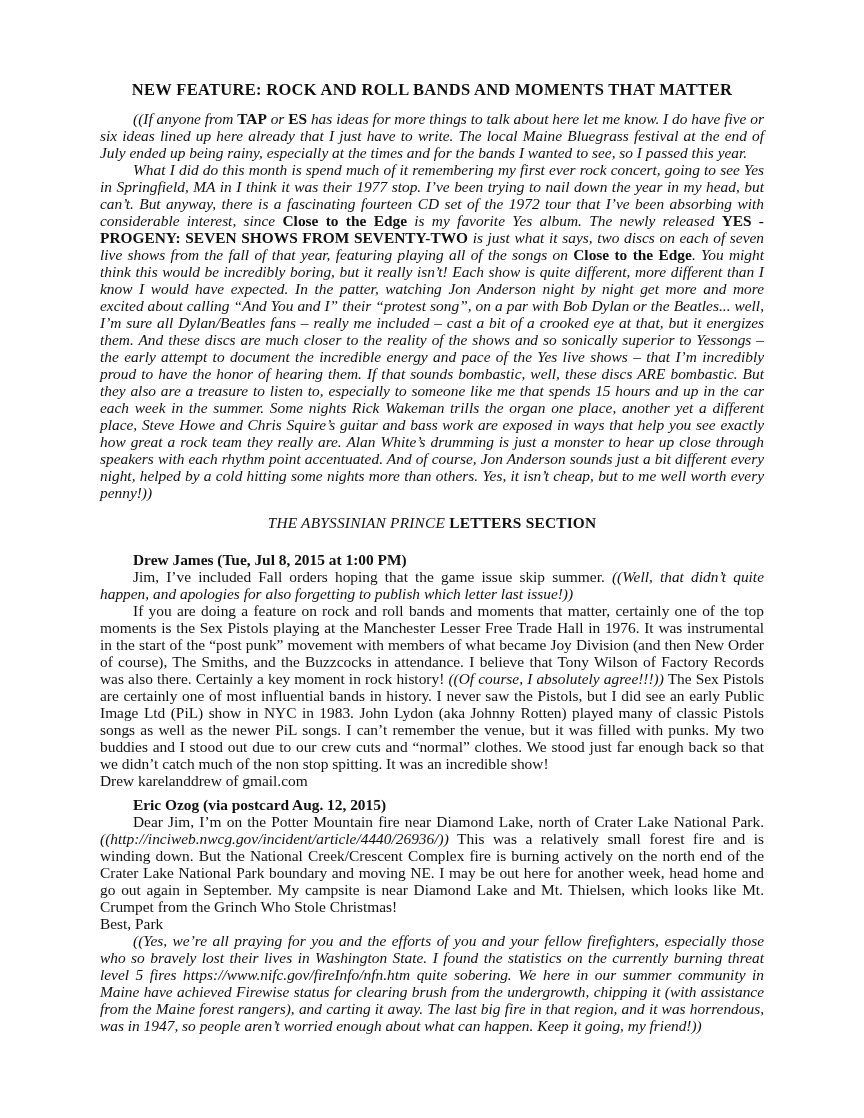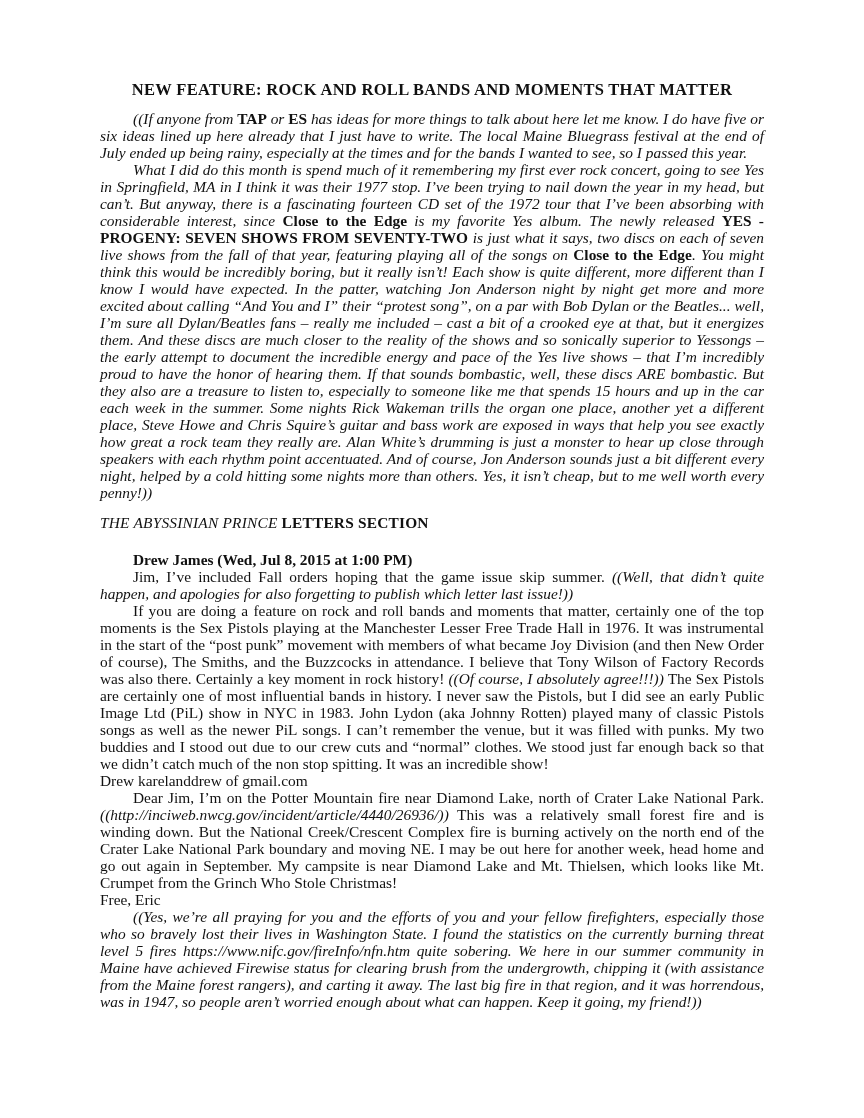--- a/index.html
+++ b/index.html
@@ -23,21 +23,21 @@
   }
   .block {
     font-size: 15.4px;
     line-height: 17px;
   }
   .block-para {
     text-align: justify;
     text-indent: 33px;
   }
   .block-heading {
-    text-align: left;
+    text-align: center;
     margin-top: 13px;
     margin-bottom: 20px;
     letter-spacing: 0.2px;
   }
   .block-author {
     font-weight: bold;
     padding-left: 33px;
     margin-top: 7px;
   }
   .block-center {
@@ -49,21 +49,22 @@
 </style>
 </head>
 <body>
 
 <div class="page">
   <h1 class="title">NEW FEATURE: ROCK AND ROLL BANDS AND MOMENTS THAT MATTER</h1>
   <div id="doc-blocks">
       <div class="block block-para"><span class="run-italic">((If anyone from </span><span class="run-bold">TAP</span><span class="run-italic"> or </span><span class="run-bold">ES</span><span class="run-italic"> has ideas for more things to talk about here let me know. I do have five or six ideas lined up here already that I just have to write. The local Maine Bluegrass festival at the end of July ended up being rainy, especially at the times and for the bands I wanted to see, so I passed this year.</span></div>
       <div class="block block-para"><span class="run-italic">What I did do this month is spend much of it remembering my first ever rock concert, going to see Yes in Springfield, MA in I think it was their 1977 stop. I’ve been trying to nail down the year in my head, but can’t. But anyway, there is a fascinating fourteen CD set of the 1972 tour that I’ve been absorbing with considerable interest, since </span><span class="run-bold">Close to the Edge</span><span class="run-italic"> is my favorite Yes album. The newly released </span><span class="run-bold">YES - PROGENY: SEVEN SHOWS FROM SEVENTY-TWO</span><span class="run-italic"> is just what it says, two discs on each of seven live shows from the fall of that year, featuring playing all of the songs on </span><span class="run-bold">Close to the Edge</span><span class="run-italic">. You might think this would be incredibly boring, but it really isn’t! Each show is quite different, more different than I know I would have expected. In the patter, watching Jon Anderson night by night get more and more excited about calling “And You and I” their “protest song”, on a par with Bob Dylan or the Beatles... well, I’m sure all Dylan/Beatles fans – really me included – cast a bit of a crooked eye at that, but it energizes them. And these discs are much closer to the reality of the shows and so sonically superior to Yessongs – the early attempt to document the incredible energy and pace of the Yes live shows – that I’m incredibly proud to have the honor of hearing them. If that sounds bombastic, well, these discs ARE bombastic. But they also are a treasure to listen to, especially to someone like me that spends 15 hours and up in the car each week in the summer. Some nights Rick Wakeman trills the organ one place, another yet a different place, Steve Howe and Chris Squire’s guitar and bass work are exposed in ways that help you see exactly how great a rock team they really are. Alan White’s drumming is just a monster to hear up close through speakers with each rhythm point accentuated. And of course, Jon Anderson sounds just a bit different every night, helped by a cold hitting some nights more than others. Yes, it isn’t cheap, but to me well worth every penny!))</span></div>
       <div class="block block-heading"><span class="run-italic">THE ABYSSINIAN PRINCE</span><span class="run-bold"> LETTERS SECTION</span></div>
-      <div class="block block-author"><span class="run-bold">Drew James (Wed, Jul 8, 2015 at 1:00 PM)</span></div>
+      <div class="block block-author"><span class="run-bold">Drew James (Tue, Jul 8, 2015 at 1:00 PM)</span></div>
       <div class="block block-para"><span class="run-roman">Jim, I’ve included Fall orders hoping that the game issue skip summer. </span><span class="run-italic">((Well, that didn’t quite happen, and apologies for also forgetting to publish which letter last issue!))</span></div>
       <div class="block block-para"><span class="run-roman">If you are doing a feature on rock and roll bands and moments that matter, certainly one of the top moments is the Sex Pistols playing at the Manchester Lesser Free Trade Hall in 1976. It was instrumental in the start of the “post punk” movement with members of what became Joy Division (and then New Order of course), The Smiths, and the Buzzcocks in attendance. I believe that Tony Wilson of Factory Records was also there. Certainly a key moment in rock history! </span><span class="run-italic">((Of course, I absolutely agree!!!))</span><span class="run-roman"> The Sex Pistols are certainly one of most influential bands in history. I never saw the Pistols, but I did see an early Public Image Ltd (PiL) show in NYC in 1983. John Lydon (aka Johnny Rotten) played many of classic Pistols songs as well as the newer PiL songs. I can’t remember the venue, but it was filled with punks. My two buddies and I stood out due to our crew cuts and “normal” clothes. We stood just far enough back so that we didn’t catch much of the non stop spitting. It was an incredible show!</span></div>
       <div class="block block-center"><span class="run-roman">Drew karelanddrew of gmail.com</span></div>
+      <div class="block block-author"><span class="run-bold">Eric Ozog (via postcard Aug. 12, 2015)</span></div>
       <div class="block block-para"><span class="run-roman">Dear Jim, I’m on the Potter Mountain fire near Diamond Lake, north of Crater Lake National Park. </span><span class="run-italic">((http://inciweb.nwcg.gov/incident/article/4440/26936/))</span><span class="run-roman"> This was a relatively small forest fire and is winding down. But the National Creek/Crescent Complex fire is burning actively on the north end of the Crater Lake National Park boundary and moving NE. I may be out here for another week, head home and go out again in September. My campsite is near Diamond Lake and Mt. Thielsen, which looks like Mt. Crumpet from the Grinch Who Stole Christmas!</span></div>
-      <div class="block block-center"><span class="run-roman">Free, Eric</span></div>
+      <div class="block block-center"><span class="run-roman">Best, Park</span></div>
       <div class="block block-para"><span class="run-italic">((Yes, we’re all praying for you and the efforts of you and your fellow firefighters, especially those who so bravely lost their lives in Washington State. I found the statistics on the currently burning threat level 5 fires https://www.nifc.gov/fireInfo/nfn.htm quite sobering. We here in our summer community in Maine have achieved Firewise status for clearing brush from the undergrowth, chipping it (with assistance from the Maine forest rangers), and carting it away. The last big fire in that region, and it was horrendous, was in 1947, so people aren’t worried enough about what can happen. Keep it going, my friend!))</span></div>
     </div>
 </div>
 
 </body></html>

